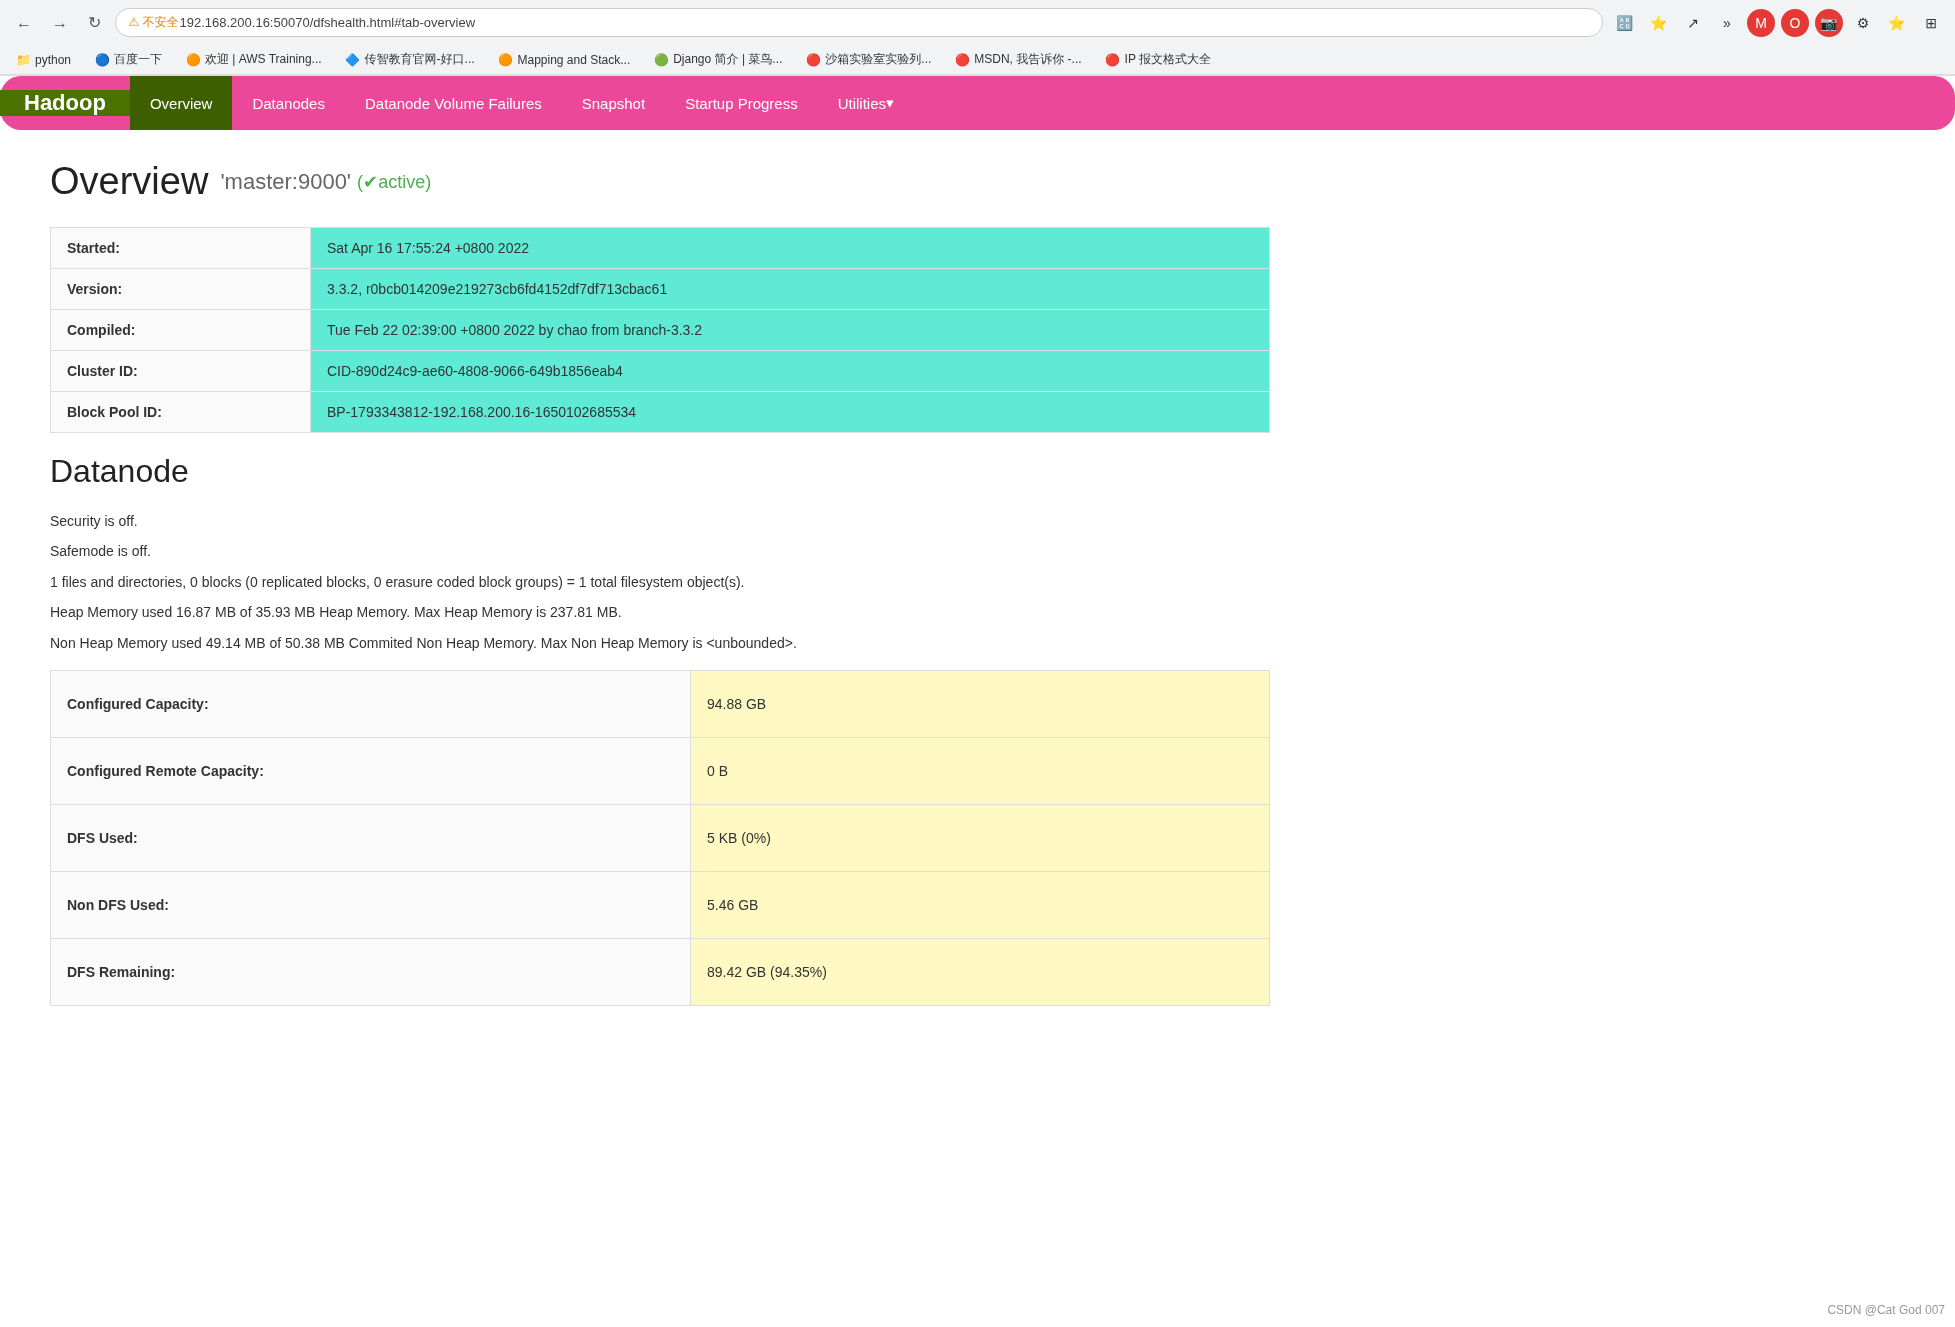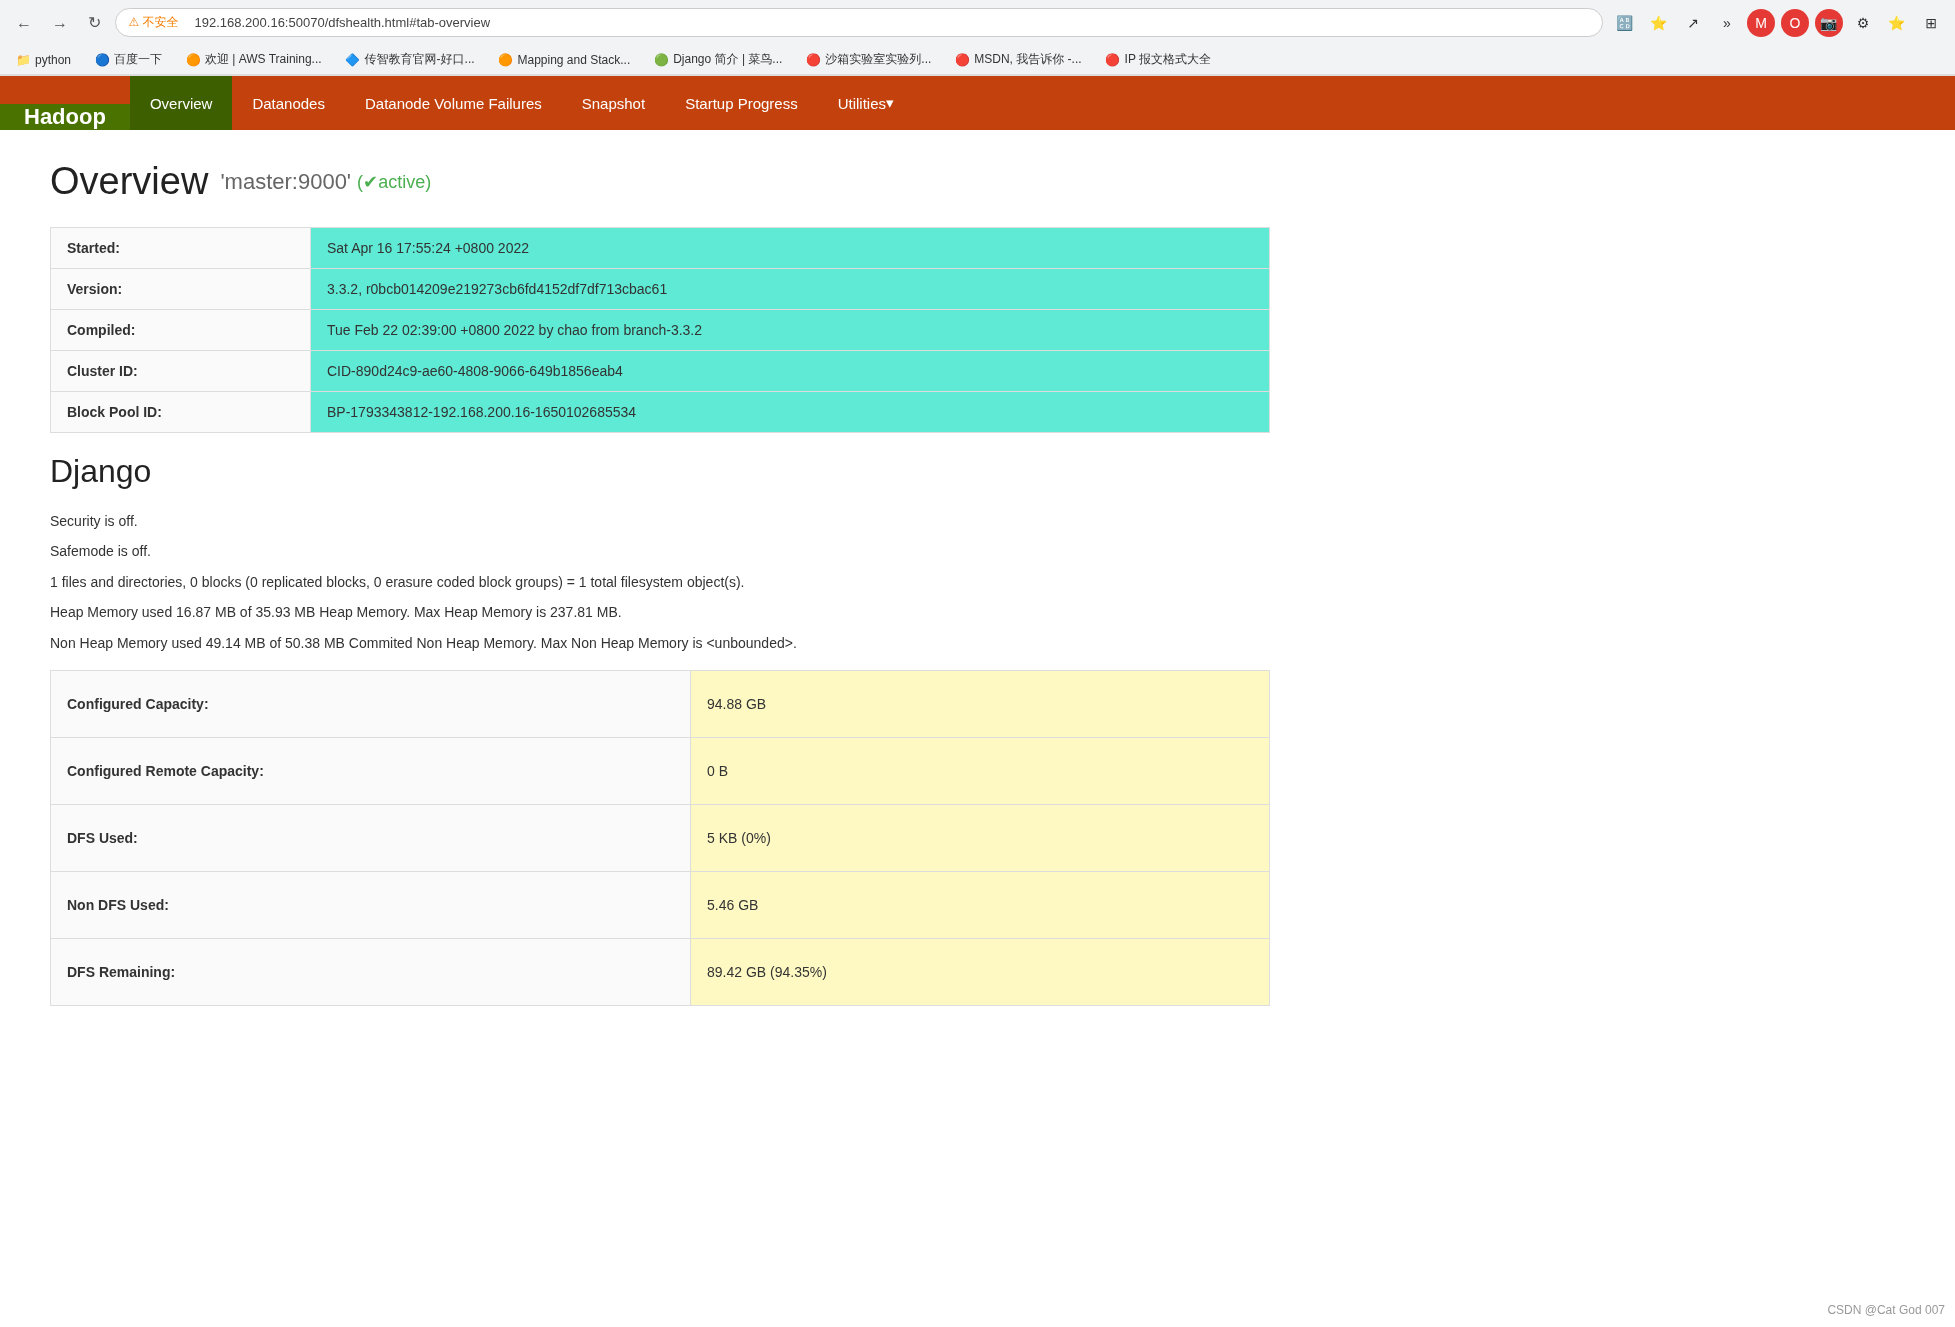--- a/index.html
+++ b/index.html
@@ -2,32 +2,32 @@
 <html><head>
   <meta charset="utf-8">
   <style>
     * { box-sizing: border-box; margin: 0; padding: 0; }
     body { font-family: Arial, sans-serif; font-size: 14px; background: #fff; color: #333; }
 
     
     .browser-chrome { background: #f1f3f4; border-bottom: 1px solid #ddd; }
     .browser-toolbar { display: flex; align-items: center; padding: 8px 10px; gap: 8px; background: #f1f3f4; }
     .browser-nav-btn { background: none; border: none; font-size: 16px; cursor: pointer; color: #555; padding: 4px 6px; border-radius: 50%; }
-    .address-bar { flex: 1; display: flex; align-items: center; background: #fff; border: 1px solid #ccc; border-radius: 20px; padding: 5px 12px; gap: 16px; font-size: 13px; }
+    .address-bar { flex: 1; display: flex; align-items: center; background: #fff; border: 1px solid #ccc; border-radius: 20px; padding: 5px 12px; gap: 1px; font-size: 13px; }
     .address-warning { color: #f57c00; font-size: 12px; }
     .address-text { flex: 1; color: #444; }
     .browser-icons { display: flex; gap: 6px; }
     .browser-icon { width: 28px; height: 28px; border-radius: 50%; display: flex; align-items: center; justify-content: center; font-size: 14px; cursor: pointer; }
 
     
     .bookmarks-bar { display: flex; align-items: center; padding: 4px 10px; gap: 12px; background: #f1f3f4; border-bottom: 1px solid #ddd; font-size: 12px; overflow: hidden; }
     .bookmark-item { display: flex; align-items: center; gap: 4px; cursor: pointer; white-space: nowrap; color: #333; padding: 2px 6px; border-radius: 4px; }
 
     
-    .hadoop-nav { background: #c2410c; display: flex; align-items: flex-end; }
+    .hadoop-nav { background: #ec4899; display: flex; align-items: center; border-radius: 21px; }
     .hadoop-brand { color: #fff; font-size: 22px; font-weight: bold; padding: 0 24px; display: flex; align-items: center; background: #4a7200; }
     .nav-item { color: #fff; padding: 0 20px; display: flex; align-items: center; font-size: 15px; cursor: pointer; text-decoration: none; height: 54px; }
     .nav-item.active { background: #3d5f00; }
     .nav-item-dropdown { display: flex; align-items: center; }
 
     
     .main-content { padding: 30px 50px; max-width: 1320px; }
 
     
     .page-title { font-size: 38px; font-weight: 300; color: #222; margin-bottom: 24px; display: flex; align-items: center; gap: 12px; }
@@ -166,21 +166,21 @@
       </tr>
       <tr>
         <td>Block Pool ID:</td>
         <td>BP-1793343812-192.168.200.16-1650102685534</td>
       </tr>
     </tbody>
       </table>
   </div>
 
   <div>
-    <h2 class="section-title">Django</h2>
+    <h2 class="section-title">Datanode</h2>
 
     <p class="summary-text">Security is off.</p>
     <p class="summary-text">Safemode is off.</p>
     <p class="summary-text">1 files and directories, 0 blocks (0 replicated blocks, 0 erasure coded block groups) = 1 total filesystem object(s).</p>
     <p class="summary-text">Heap Memory used 16.87 MB of 35.93 MB Heap Memory. Max Heap Memory is 237.81 MB.</p>
     <p class="summary-text">Non Heap Memory used 49.14 MB of 50.38 MB Commited Non Heap Memory. Max Non Heap Memory is &lt;unbounded&gt;.</p>
 
     <table class="summary-table">
       <tbody>
           <tr>

